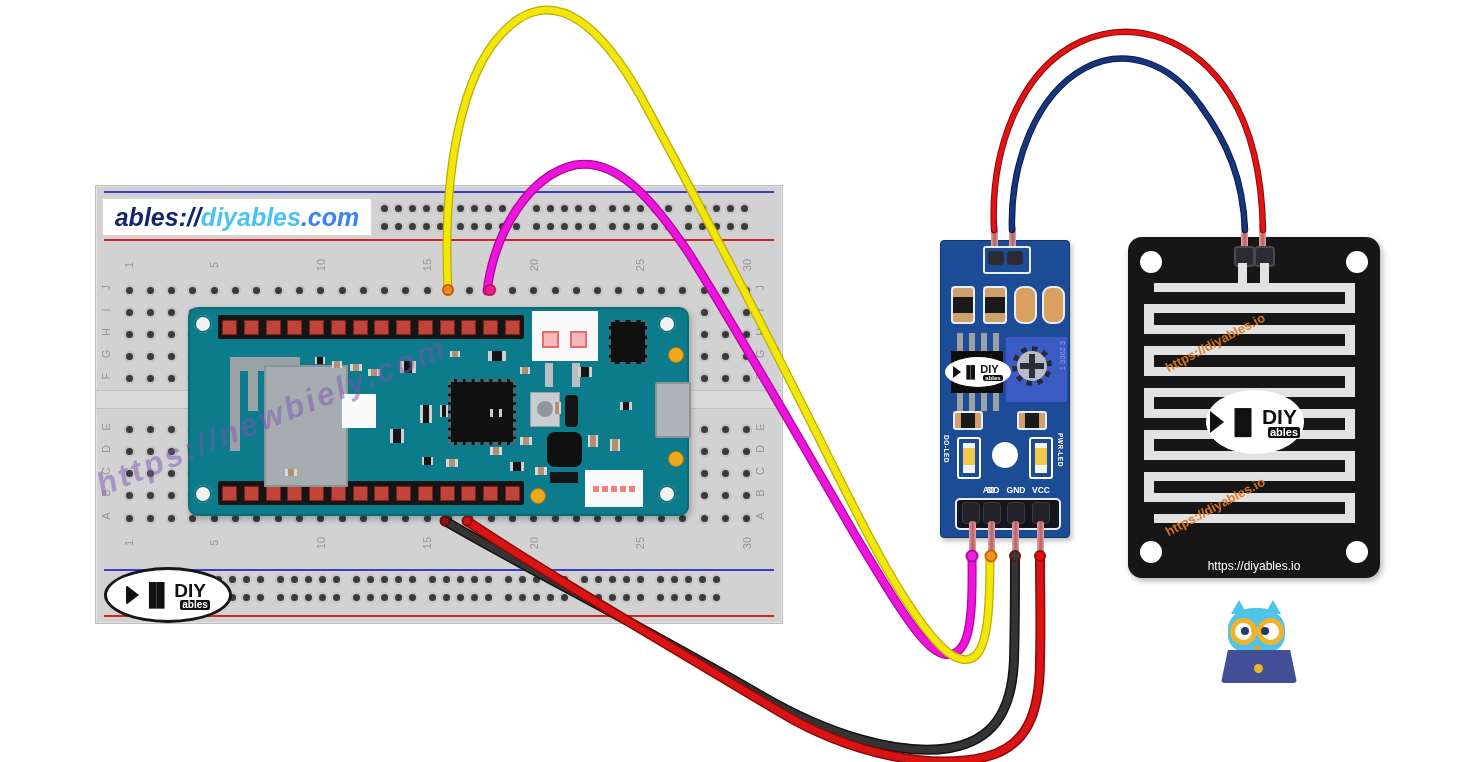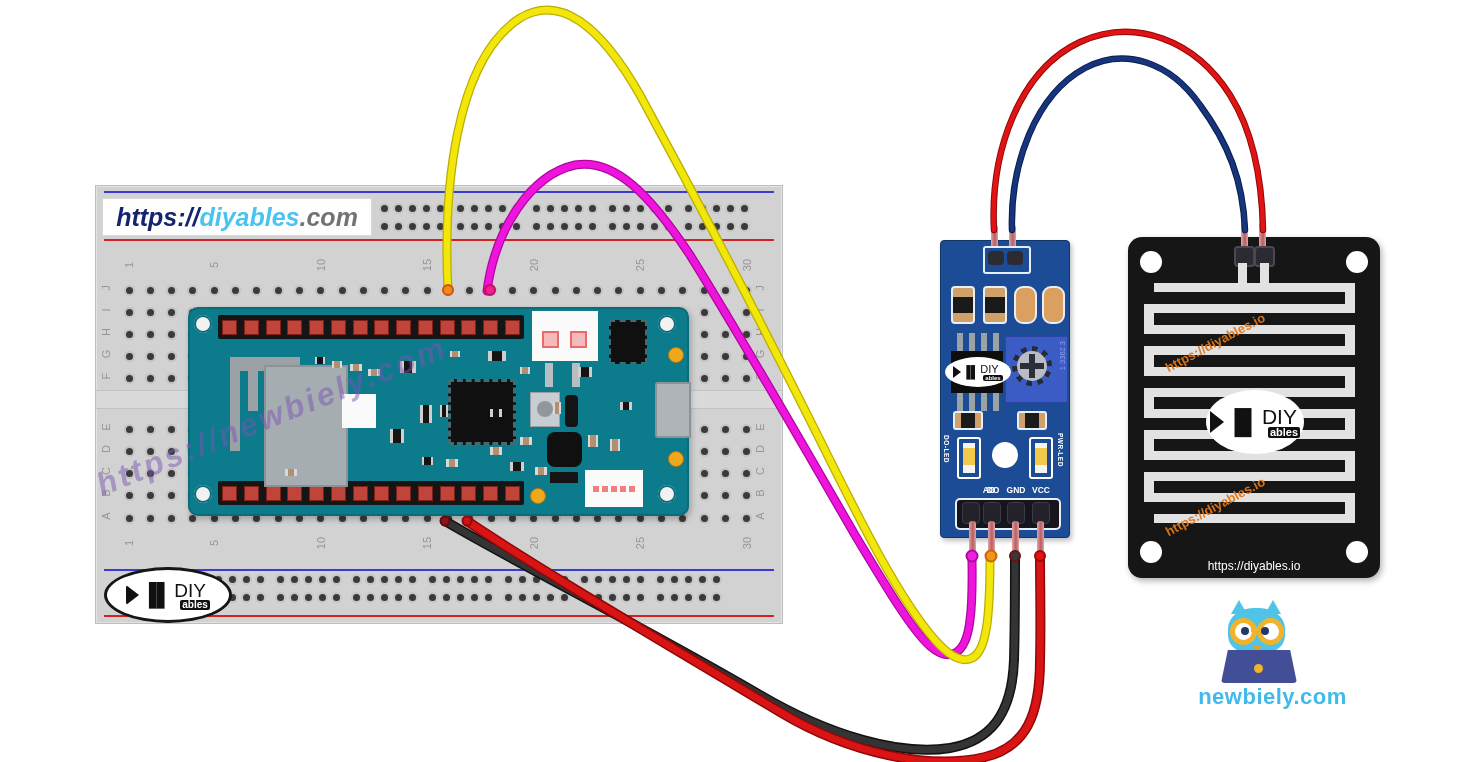--- a/index.html
+++ b/index.html
@@ -20,21 +20,21 @@
             border:1px solid #d8d8d8;display:flex;align-items:center;justify-content:center;
             font-style:italic;font-weight:800;font-size:25px;letter-spacing:0;z-index:6;}
   .center-channel{position:absolute;left:0;top:204px;width:686px;height:17px;background:#dadada;
             border-top:1px solid #c2c2c2;border-bottom:1px solid #c2c2c2;}
   
   .diy-logo{position:absolute;background:#fff;border-radius:50%;display:flex;align-items:center;
             justify-content:center;gap:2px;z-index:6;}
   .diy-wedge{width:0;height:0;border-style:solid;}
   .diy-bars{font-weight:900;color:#111;}
   .diy-texts{display:flex;flex-direction:column;align-items:flex-start;line-height:1;}
-  .diy-main{font-weight:400;color:#101010;letter-spacing:0;}
+  .diy-main{font-weight:700;color:#101010;letter-spacing:0;}
   .diy-sub{background:#101010;color:#fff;font-weight:700;border-radius:2px;padding:0 2px;margin-left:6px;}
   
   #mkr{position:absolute;left:188px;top:307px;width:497px;height:205px;background:#0c7b8b;
        border:2px solid #0a6b79;border-radius:10px;box-shadow:2px 3px 6px rgba(0,0,0,.25);}
   .mount{position:absolute;width:18px;height:18px;border-radius:50%;background:#f2f2f2;box-shadow:0 0 0 2px #0a6b79 inset;}
   .hdr{position:absolute;left:28px;width:306px;height:24px;background:#151515;border-radius:2px;
        display:flex;align-items:center;justify-content:space-between;padding:0 4px;box-sizing:border-box;}
   .hdr span{width:15px;height:15px;background:#c0443a;border:1px solid #7e2219;box-sizing:border-box;}
   .smd{position:absolute;}
   .gold{position:absolute;width:14px;height:14px;border-radius:50%;background:#f0a81c;border:1px solid #b87708;}
@@ -84,23 +84,23 @@
 <div id="canvas">
 
   <div id="breadboard">
     <div class="rail" style="left:8px;top:5px;width:670px;background:#3b3bd0;"></div>
     <div class="rail" style="left:8px;top:53px;width:670px;background:#d22222;"></div>
     <div class="center-channel"></div>
     <div class="rail" style="left:8px;top:383px;width:670px;background:#3b3bd0;"></div>
     <div class="rail" style="left:8px;top:429px;width:670px;background:#d22222;"></div>
 
     <div id="bb-label">
-      <span style="color:#14246e;">https://</span>
+      <span style="color:#14246e;">ables://</span>
         <span style="color:#49c3f2;">diyables</span>
-        <span style="color:#737373;">.com</span>
+        <span style="color:#3b82f6;">.com</span>
     </div>
 
     <div class="diy-logo" style="left:8px;top:381px;width:122px;height:50px;border:3px solid #161616;">
       <span class="diy-wedge" style="border-width:10px 0 10px 13px;border-color:transparent transparent transparent #101010;border-radius:3px;"></span>
       <span class="diy-bars" style="font-size:22px;">▐▌</span>
       <span class="diy-texts">
         <span class="diy-main" style="font-size:19px;">DIY</span>
         <span class="diy-sub" style="font-size:10px;">ables</span>
       </span>
     </div>
@@ -778,21 +778,20 @@
     <div class="ear" style="left:80px;top:2px;"></div>
     <div id="owl-head"></div>
     <div class="lens" style="left:45px;top:20px;"></div>
     <div class="lens" style="left:72px;top:20px;"></div>
     <div class="abs" style="left:66px;top:29px;width:8px;height:5px;background:#f1b32c;"></div>
     <div class="pupil" style="left:56px;top:29px;"></div>
     <div class="pupil" style="left:76px;top:29px;"></div>
     <div id="owl-beak"></div>
     <div id="owl-laptop"></div>
     <div id="owl-dot"></div>
-    <div id="owl-site">newbiely.com</div>
   </div>
 
   <svg id="wires" width="1479" height="762" viewBox="0 0 1479 762">
       <path d="M1012,230 C1010,165 1035,95 1085,68 C1125,47 1170,62 1200,105 C1228,143 1243,180 1245,230" fill="none" stroke="#0a1d4e" stroke-width="6.5" stroke-linecap="round"></path>
       <path d="M1012,230 C1010,165 1035,95 1085,68 C1125,47 1170,62 1200,105 C1228,143 1243,180 1245,230" fill="none" stroke="#16357d" stroke-width="4.5" stroke-linecap="round"></path>
       <path d="M994,230 C990,150 1020,70 1080,42 C1135,17 1195,40 1230,95 C1252,130 1262,175 1263,230" fill="none" stroke="#8e0808" stroke-width="6.5" stroke-linecap="round"></path>
       <path d="M994,230 C990,150 1020,70 1080,42 C1135,17 1195,40 1230,95 C1252,130 1262,175 1263,230" fill="none" stroke="#e01414" stroke-width="4.5" stroke-linecap="round"></path>
       <path d="M487,291 C495,230 530,175 575,165 C615,158 650,195 690,255 C740,335 800,440 855,535 C888,590 912,630 930,646 C950,663 966,655 970,620 C973,598 972,575 972,556" fill="none" stroke="#ad07a0" stroke-width="9" stroke-linecap="round"></path>
       <path d="M487,291 C495,230 530,175 575,165 C615,158 650,195 690,255 C740,335 800,440 855,535 C888,590 912,630 930,646 C950,663 966,655 970,620 C973,598 972,575 972,556" fill="none" stroke="#ef14dc" stroke-width="6.5" stroke-linecap="round"></path>
       <path d="M448,291 C443,190 455,60 520,18 C560,-6 600,25 640,95 C700,205 760,320 820,440 C862,525 900,600 935,640 C958,666 978,668 985,635 C990,615 990,580 990,556" fill="none" stroke="#b9ae00" stroke-width="9" stroke-linecap="round"></path>

